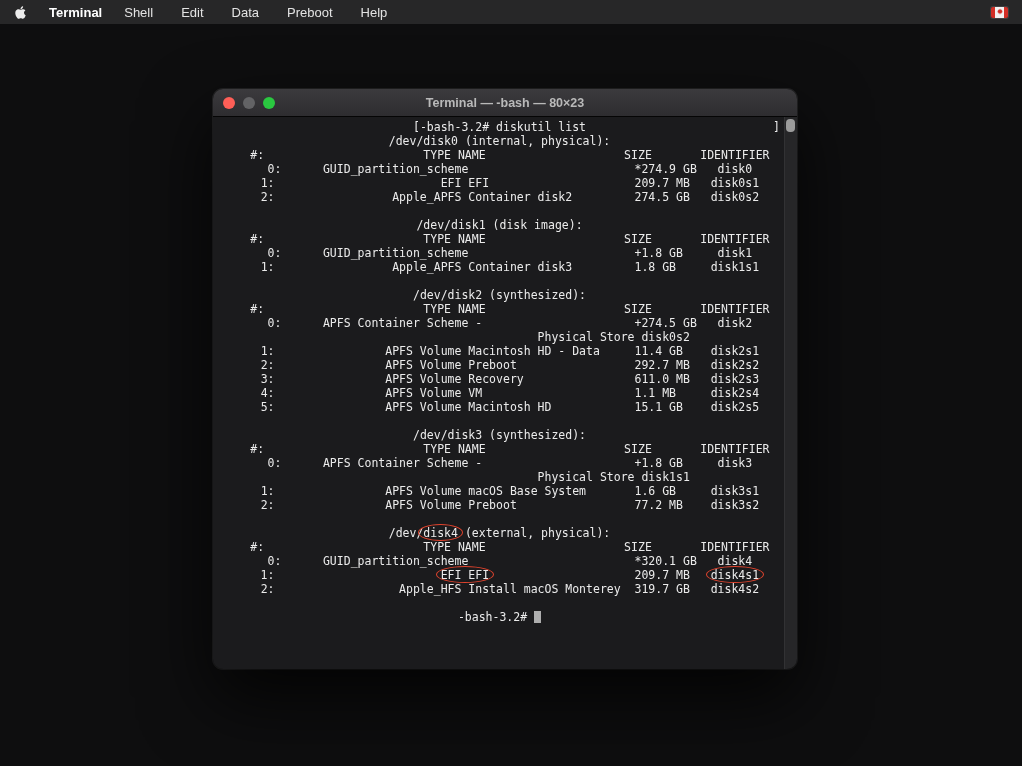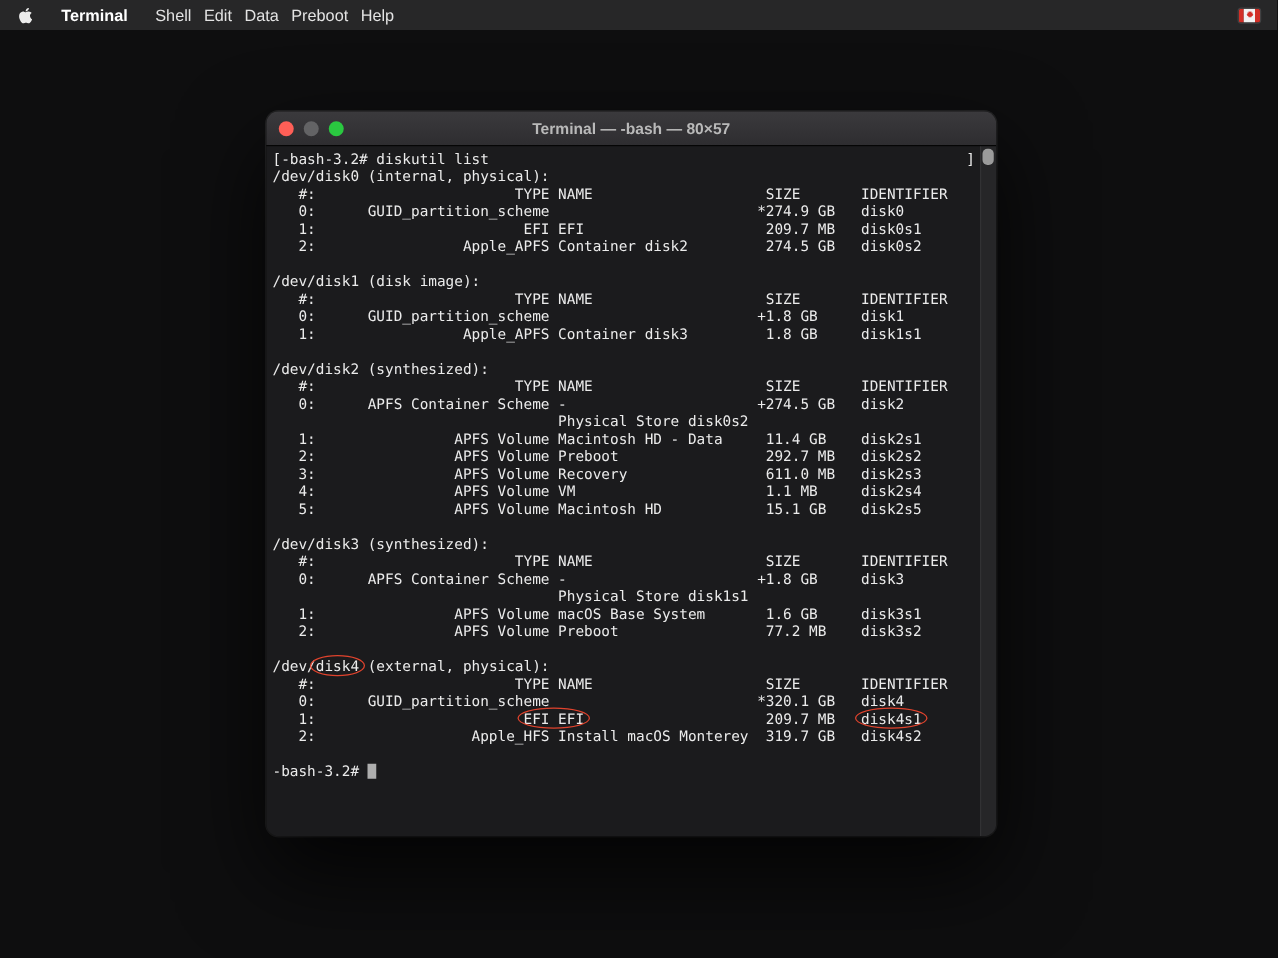--- a/index.html
+++ b/index.html
@@ -7,41 +7,41 @@
   body { font-family:"Liberation Sans", sans-serif; background:#0e0e0f; }
   .screen { position:relative; width:1022px; height:606px; background:#0e0e0f; }
 
   
   .menubar { position:absolute; top:0; left:0; right:0; height:24px; background:#272728;
              display:flex; align-items:center; padding:0 14px; gap:22px; color:#e3e3e3; font-size:13px; }
   .apple { display:flex; align-items:center; }
   .apple svg { width:13px; height:15px; fill:#ececec; }
   .menu-item { cursor:default; white-space:nowrap; }
   .app-name { font-weight:700; color:#ffffff; }
-  .menu-items { display:flex; gap:10px; }
+  .menu-items { display:flex; gap:28px; }
   .mb-spacer { flex:1; }
   .flag { width:17px; height:11px; border-radius:2px; overflow:hidden; display:flex; box-shadow:0 0 0 1px rgba(255,255,255,.12); }
   .flag .band { width:25%; height:100%; background:#d22f27; }
   .flag .mid { width:50%; height:100%; background:#f2f2f2; display:flex; align-items:center; justify-content:center; }
   .flag .mid svg { width:8px; height:8px; fill:#d22f27; }
 
   
   .window { position:absolute; left:213px; top:89px; width:584px; height:580px; border-radius:10px;
             overflow:hidden; box-shadow:0 30px 70px rgba(0,0,0,.78), 0 0 0 1px rgba(255,255,255,.09); }
   .titlebar { position:relative; height:28px; background:linear-gradient(#3b3a3d,#2e2d30);
               border-bottom:1px solid #050505; display:flex; align-items:center; justify-content:center; }
   .traffic { position:absolute; left:10px; top:0; height:100%; display:flex; align-items:center; gap:8px; }
   .dot { width:12px; height:12px; border-radius:50%; }
   .dot.red   { background:#ff5f57; }
   .dot.gray  { background:#636365; }
   .dot.green { background:#2ac840; }
   .title { font-size:12.5px; font-weight:700; color:#b9b9b9; }
 
   
-  .terminal { position:relative; height:552px; background:#1b1b1d; }
+  .terminal { position:relative; height:552px; background:#1b1b1d;text-align:center; }
   .output { position:absolute; left:5px; top:3px; right:16px; color:#ebebeb;
             font-family:"DejaVu Sans Mono","Liberation Mono",monospace;
             font-size:11.5px; line-height:14px; white-space:pre; }
   .term-line { height:14px; }
   .circled { position:relative; display:inline-block; }
   .circled::after { content:""; position:absolute; left:-5px; right:-5px; top:-2px; bottom:-1px;
                     border:1.7px solid #e0432d; border-radius:50%; pointer-events:none; }
   .cursor { display:inline-block; width:7px; height:12px; background:#aeaeae; vertical-align:-2px; }
   .right-mark { position:absolute; top:3px; right:17px; color:#ebebeb;
                 font-family:"DejaVu Sans Mono","Liberation Mono",monospace; font-size:11.5px; line-height:14px; }
@@ -80,21 +80,21 @@
     </span>
   </div>
 
   <div class="window">
     <div class="titlebar">
       <div class="traffic">
         <span class="dot red"></span>
         <span class="dot gray"></span>
         <span class="dot green"></span>
       </div>
-      <div class="title">Terminal — -bash — 80×57</div>
+      <div class="title">Terminal — -bash — 80×23</div>
     </div>
     <div class="terminal">
       <div class="output"><div class="term-line">[-bash-3.2# diskutil list</div><div class="term-line">/dev/disk0 (internal, physical):</div><div class="term-line">   #:                       TYPE NAME                    SIZE       IDENTIFIER</div><div class="term-line">   0:      GUID_partition_scheme                        *274.9 GB   disk0</div><div class="term-line">   1:                        EFI EFI                     209.7 MB   disk0s1</div><div class="term-line">   2:                 Apple_APFS Container disk2         274.5 GB   disk0s2</div><div class="term-line">&nbsp;</div><div class="term-line">/dev/disk1 (disk image):</div><div class="term-line">   #:                       TYPE NAME                    SIZE       IDENTIFIER</div><div class="term-line">   0:      GUID_partition_scheme                        +1.8 GB     disk1</div><div class="term-line">   1:                 Apple_APFS Container disk3         1.8 GB     disk1s1</div><div class="term-line">&nbsp;</div><div class="term-line">/dev/disk2 (synthesized):</div><div class="term-line">   #:                       TYPE NAME                    SIZE       IDENTIFIER</div><div class="term-line">   0:      APFS Container Scheme -                      +274.5 GB   disk2</div><div class="term-line">                                 Physical Store disk0s2</div><div class="term-line">   1:                APFS Volume Macintosh HD - Data     11.4 GB    disk2s1</div><div class="term-line">   2:                APFS Volume Preboot                 292.7 MB   disk2s2</div><div class="term-line">   3:                APFS Volume Recovery                611.0 MB   disk2s3</div><div class="term-line">   4:                APFS Volume VM                      1.1 MB     disk2s4</div><div class="term-line">   5:                APFS Volume Macintosh HD            15.1 GB    disk2s5</div><div class="term-line">&nbsp;</div><div class="term-line">/dev/disk3 (synthesized):</div><div class="term-line">   #:                       TYPE NAME                    SIZE       IDENTIFIER</div><div class="term-line">   0:      APFS Container Scheme -                      +1.8 GB     disk3</div><div class="term-line">                                 Physical Store disk1s1</div><div class="term-line">   1:                APFS Volume macOS Base System       1.6 GB     disk3s1</div><div class="term-line">   2:                APFS Volume Preboot                 77.2 MB    disk3s2</div><div class="term-line">&nbsp;</div><div class="term-line">/dev/<span class="circled">disk4</span> (external, physical):</div><div class="term-line">   #:                       TYPE NAME                    SIZE       IDENTIFIER</div><div class="term-line">   0:      GUID_partition_scheme                        *320.1 GB   disk4</div><div class="term-line">   1:                        <span class="circled">EFI EFI</span>                     209.7 MB   <span class="circled">disk4s1</span></div><div class="term-line">   2:                  Apple_HFS Install macOS Monterey  319.7 GB   disk4s2</div><div class="term-line">&nbsp;</div><div class="term-line"><span>-bash-3.2# </span><span class="cursor"></span></div></div>
       <span class="right-mark">]</span>
       <div class="scroll-track">
         <div class="scroll-thumb"></div>
       </div>
     </div>
   </div>
 

